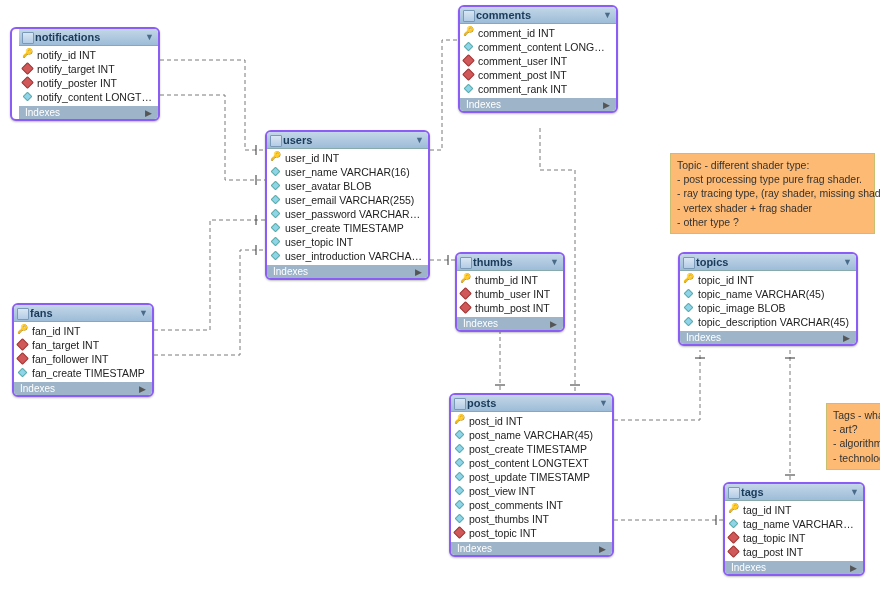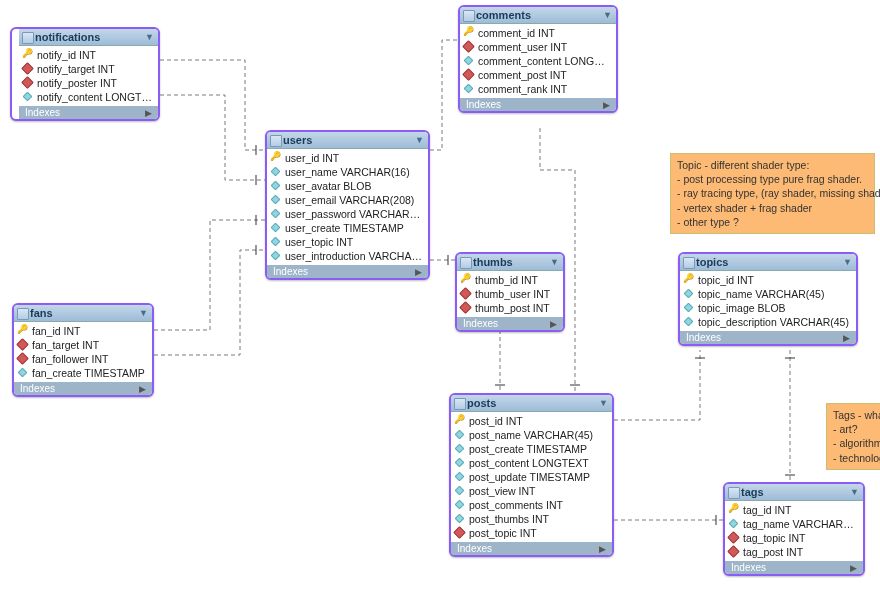--- a/index.html
+++ b/index.html
@@ -165,40 +165,40 @@
   </div>
 <div id="ent-users" class="entity" style="left: 265px; top: 130px; width: 165px;">
     <div class="entity-header">
       <span>users</span>
       <span class="tri">▼</span>
     </div>
     <div class="attrs">
       <div class="attr"><span class="ico key">🔑</span><span>user_id INT</span></div>
       <div class="attr"><span class="ico col"></span><span>user_name VARCHAR(16)</span></div>
       <div class="attr"><span class="ico col"></span><span>user_avatar BLOB</span></div>
-      <div class="attr"><span class="ico col"></span><span>user_email VARCHAR(208)</span></div>
+      <div class="attr"><span class="ico col"></span><span>user_email VARCHAR(255)</span></div>
       <div class="attr"><span class="ico col"></span><span>user_password VARCHAR(32)</span></div>
       <div class="attr"><span class="ico col"></span><span>user_create TIMESTAMP</span></div>
       <div class="attr"><span class="ico col"></span><span>user_topic INT</span></div>
       <div class="attr"><span class="ico col"></span><span>user_introduction VARCHAR...</span></div>
     </div>
     <div class="indexes">
       <span>Indexes</span>
       <span class="arr">▶</span>
     </div>
   </div>
 <div id="ent-comments" class="entity" style="left: 458px; top: 5px; width: 160px;">
     <div class="entity-header">
       <span>comments</span>
       <span class="tri">▼</span>
     </div>
     <div class="attrs">
       <div class="attr"><span class="ico key">🔑</span><span>comment_id INT</span></div>
+      <div class="attr"><span class="ico col"></span><span>comment_content LONGTE...</span></div>
       <div class="attr"><span class="ico fk"></span><span>comment_user INT</span></div>
-      <div class="attr"><span class="ico col"></span><span>comment_content LONGTE...</span></div>
       <div class="attr"><span class="ico fk"></span><span>comment_post INT</span></div>
       <div class="attr"><span class="ico col"></span><span>comment_rank INT</span></div>
     </div>
     <div class="indexes">
       <span>Indexes</span>
       <span class="arr">▶</span>
     </div>
   </div>
 <div id="ent-fans" class="entity" style="left: 12px; top: 303px; width: 142px;">
     <div class="entity-header">

